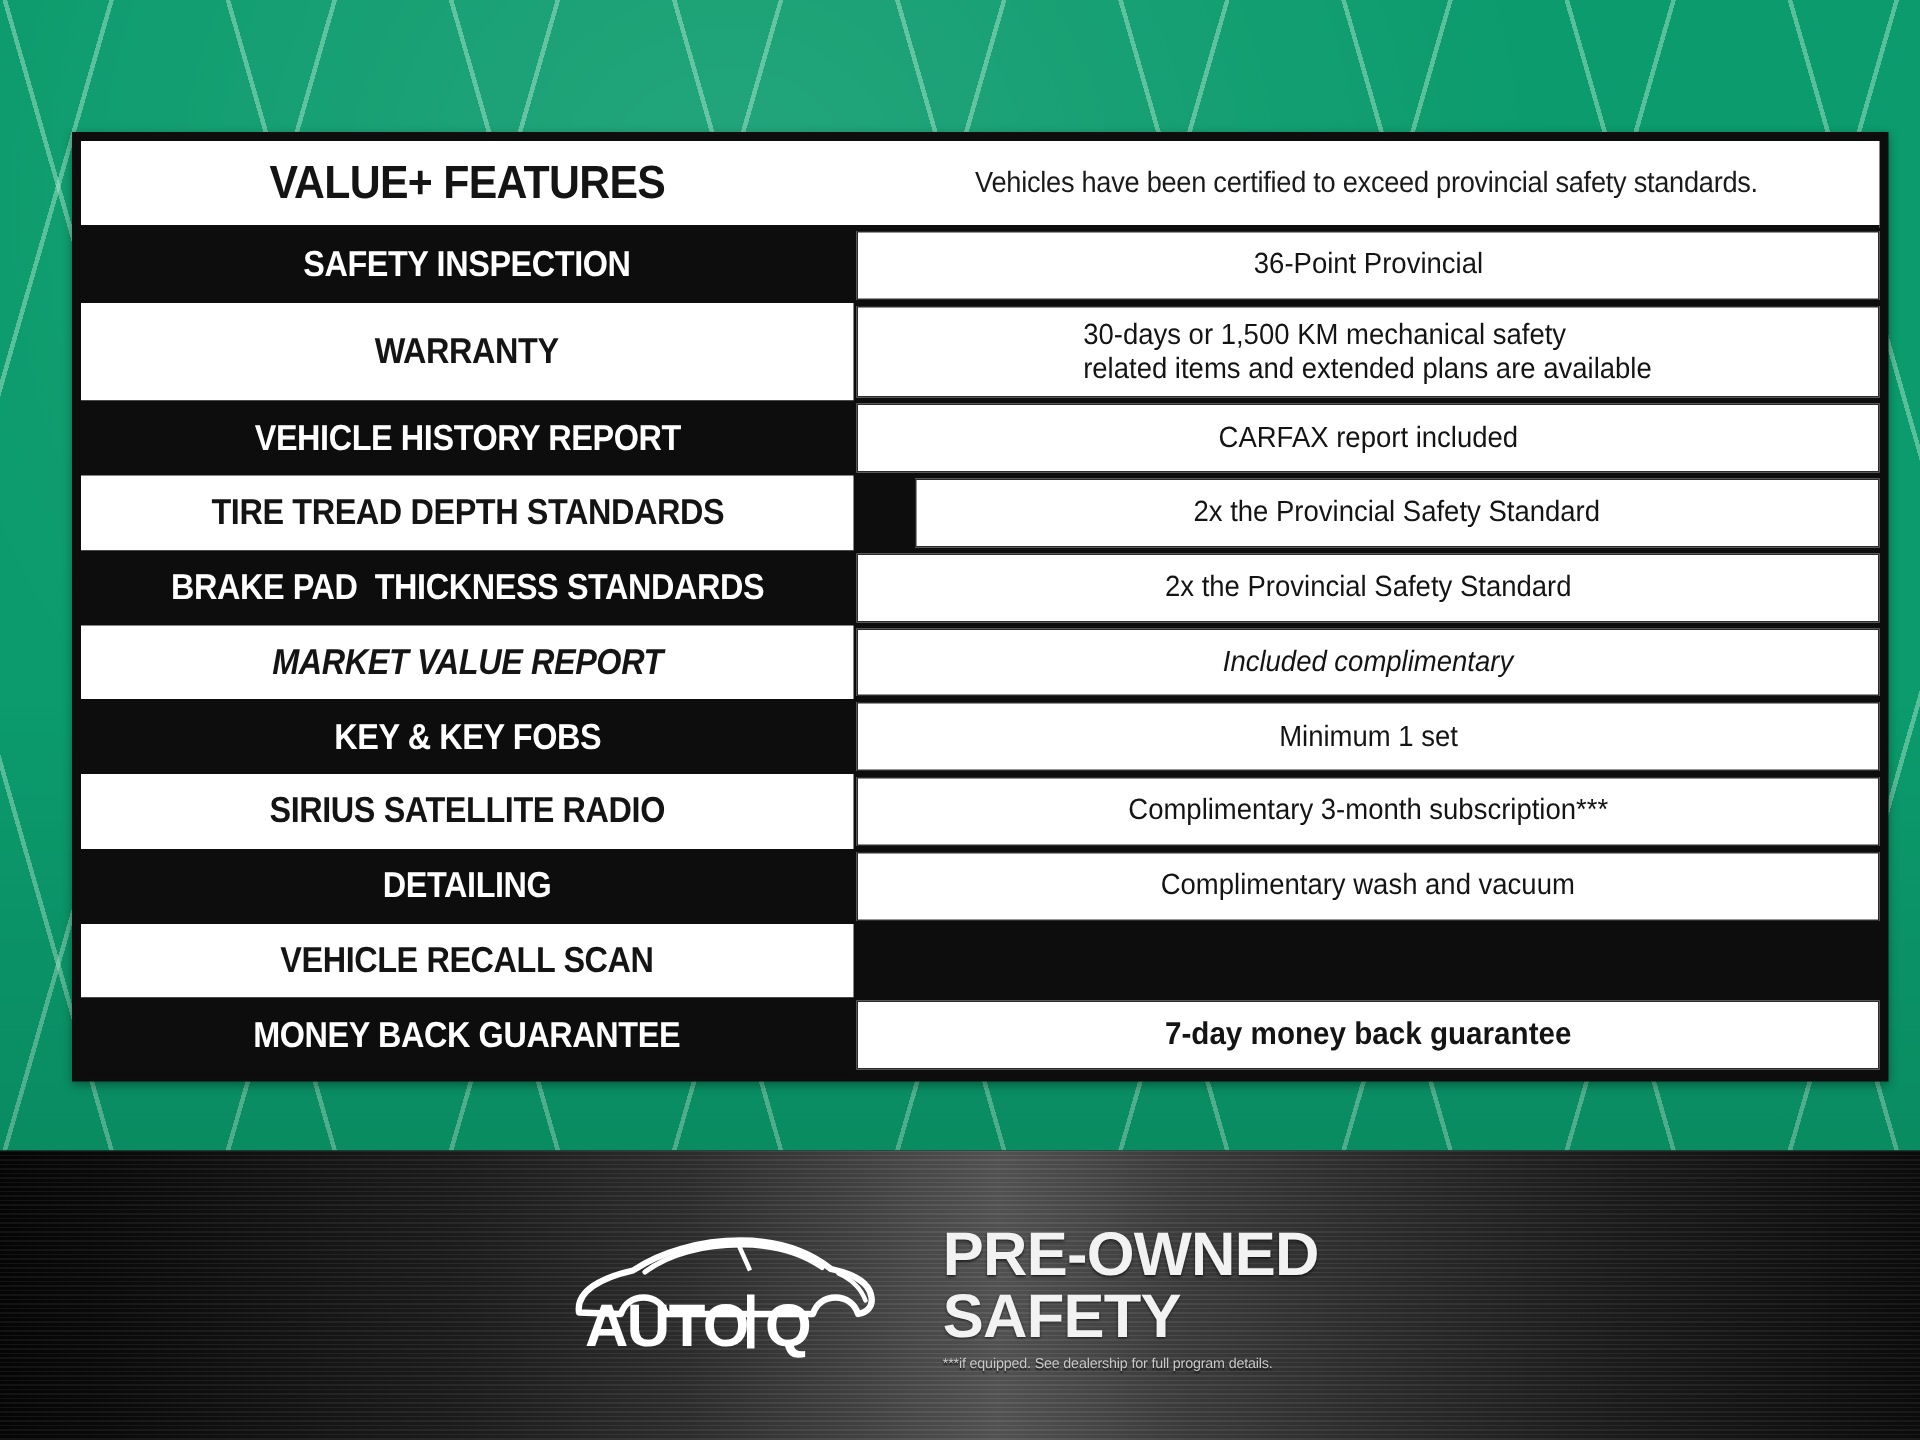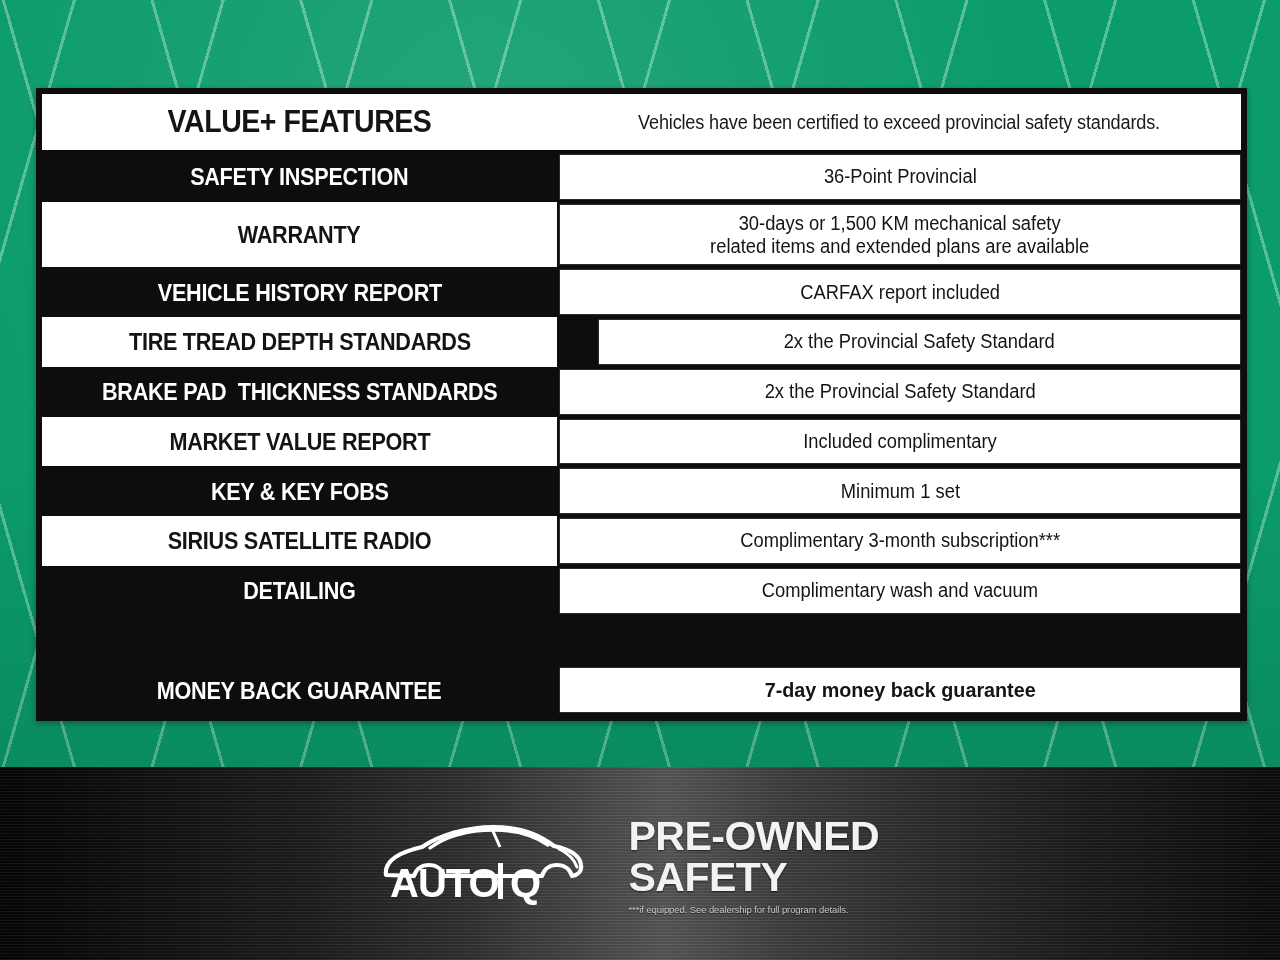--- a/index.html
+++ b/index.html
@@ -32,21 +32,21 @@
   
   #green-shade{
     position:absolute; inset:0;
     background:
       radial-gradient(circle at 38% 18%, rgba(255,255,255,0.10) 0%, rgba(255,255,255,0) 55%),
       linear-gradient(180deg, rgba(0,0,0,0) 60%, rgba(0,0,0,0.10) 100%);
   }
 
   
   #panel{
-    position:absolute; left:36px; top:88px; width:1211px; height:633px;
+    position:absolute; left:48px; top:88px; width:1211px; height:633px;
     background:#0d0d0d;
     padding:6px;
     box-shadow:0 2px 6px rgba(0,0,0,0.35);
   }
   #table{ width:100%; height:100%; display:flex; flex-direction:column; }
 
   .row{ display:flex; width:100%; position:relative; }
 
   
   #header-row{
@@ -85,21 +85,20 @@
     line-height:1.05;
   }
   .lbl span{ display:block; transform:scaleX(0.9); transform-origin:center; white-space:pre; }
   .val{
     flex:1;
     background:#ffffff;
     border:1.6px solid #2b2b2b;
     border-left:1.6px solid #2b2b2b;
     margin:2px 0 2px 2px;
     display:flex; align-items:center; justify-content:center;
-    text-align:center;
     font-size:19.5px;
     color:#141414;
     line-height:1.18;
     padding:2px 10px;
   }
   .val span{ display:block; transform:scaleX(0.94); transform-origin:center; }
   .val.bold span{ font-weight:700; font-size:21px; }
 
   
   .dark .lbl{ background:#0d0d0d; color:#ffffff; }
@@ -202,53 +201,56 @@
           </div>
         </div>
         <div class="row body-row dark" style="flex: 1 1 0%;">
           <div class="lbl">
             <span>BRAKE PAD  THICKNESS STANDARDS</span>
           </div>
           <div class="val">
             <span>2x the Provincial Safety Standard</span>
           </div>
         </div>
+        <div class="row body-row light" style="flex: 1 1 0%; font-style: italic;">
+          <div class="lbl">
+            <span>MARKET VALUE REPORT</span>
+          </div>
+          <div class="val">
+            <span>Included complimentary</span>
+          </div>
+        </div>
+        <div class="row body-row dark" style="flex: 1 1 0%;">
+          <div class="lbl">
+            <span>KEY &amp; KEY FOBS</span>
+          </div>
+          <div class="val">
+            <span>Minimum 1 set</span>
+          </div>
+        </div>
         <div class="row body-row light" style="flex: 1 1 0%;">
           <div class="lbl">
-            <span>MARKET VALUE REPORT</span>
-          </div>
-          <div class="val">
-            <span>Included complimentary</span>
-          </div>
-        </div>
-        <div class="row body-row dark" style="flex: 1 1 0%;">
-          <div class="lbl">
-            <span>KEY &amp; KEY FOBS</span>
-          </div>
-          <div class="val">
-            <span>Minimum 1 set</span>
+            <span>SIRIUS SATELLITE RADIO</span>
+          </div>
+          <div class="val">
+            <span>Complimentary 3-month subscription***</span>
+          </div>
+        </div>
+        <div class="row body-row dark" style="flex: 1 1 0%;">
+          <div class="lbl">
+            <span>DETAILING</span>
+          </div>
+          <div class="val">
+            <span>Complimentary wash and vacuum</span>
           </div>
         </div>
         <div class="row body-row light" style="flex: 1 1 0%;">
           <div class="lbl">
-            <span>SIRIUS SATELLITE RADIO</span>
-          </div>
-          <div class="val">
-            <span>Complimentary 3-month subscription***</span>
-          </div>
-        </div>
-        <div class="row body-row dark" style="flex: 1 1 0%;">
-          <div class="lbl">
-            <span>DETAILING</span>
-          </div>
-          <div class="val">
-            <span>Complimentary wash and vacuum</span>
-          </div>
-        </div>
-        <div class="row body-row light" style="flex: 1 1 0%;">
+            <span>VEHICLE RECALL SCAN</span>
+          </div>
         </div>
         <div class="row body-row dark" style="flex: 1 1 0%;">
           <div class="lbl">
             <span>MONEY BACK GUARANTEE</span>
           </div>
           <div class="val bold">
             <span>7-day money back guarantee</span>
           </div>
         </div>
       </div>

